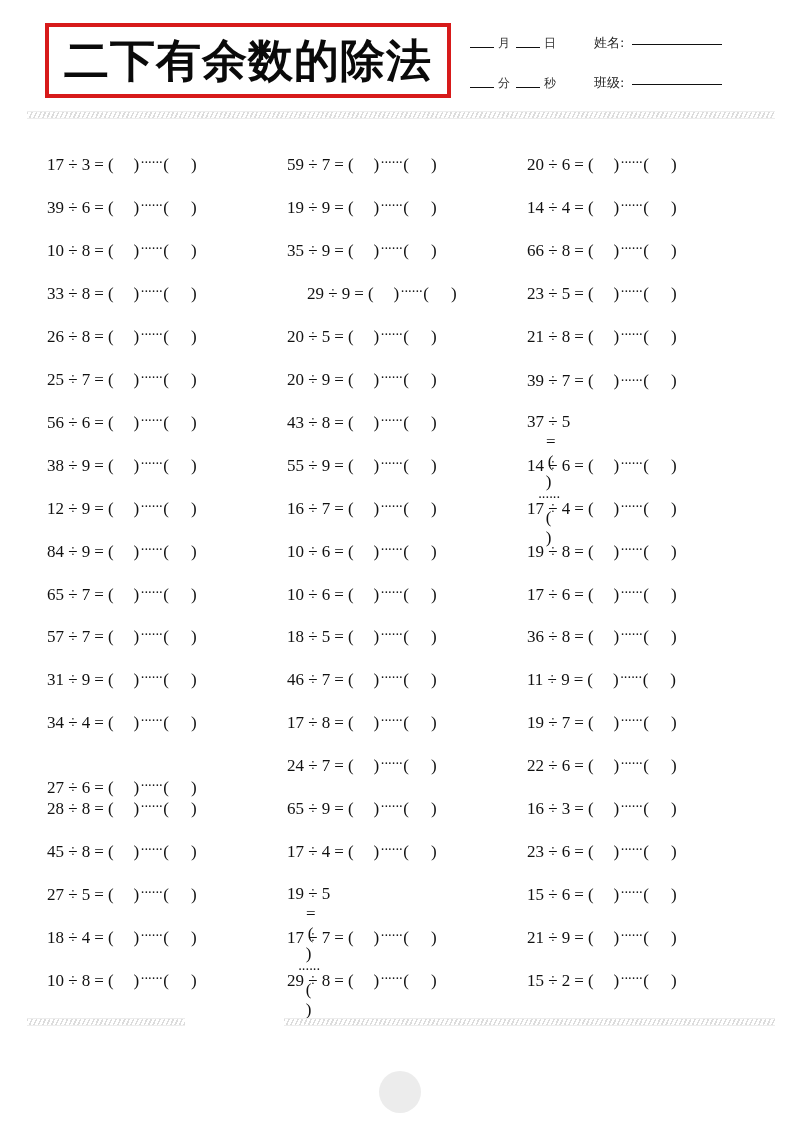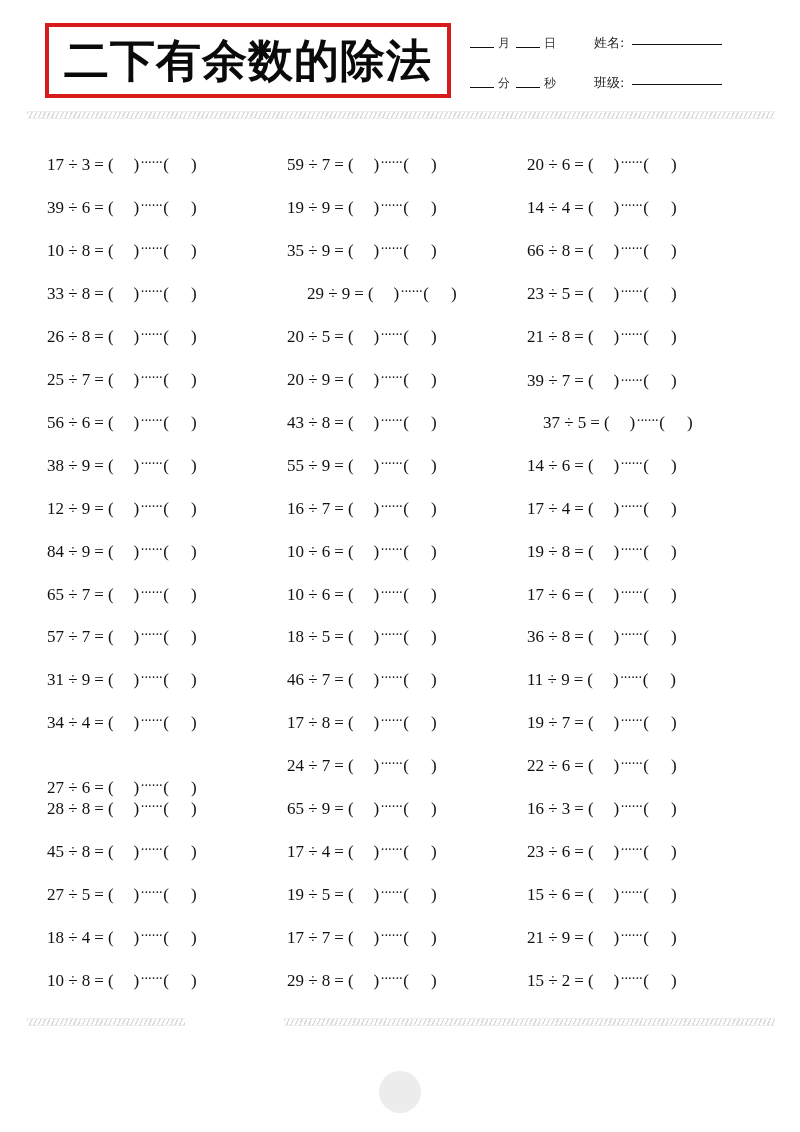--- a/index.html
+++ b/index.html
@@ -573,21 +573,21 @@
       <span class="expr">17 ÷ 4</span>
       <span class="eq" style="margin-left:4px">=</span>
       <span class="paren-l1">(</span>
       <span class="gap"></span>
       <span>)</span>
       <span class="dots">······</span>
       <span>(</span>
       <span class="gap2"></span>
       <span>)</span>
     </div>
-    <div class="problem" style="left: 287px; top: 884.15px;">
+    <div class="problem" style="left: 287px; top: 884.15px; flex-direction: column;">
       <span class="expr">19 ÷ 5</span>
       <span class="eq" style="margin-left:4px">=</span>
       <span class="paren-l1">(</span>
       <span class="gap"></span>
       <span>)</span>
       <span class="dots">······</span>
       <span>(</span>
       <span class="gap2"></span>
       <span>)</span>
     </div>
@@ -672,21 +672,21 @@
       <span class="expr">39 ÷ 7</span>
       <span class="eq" style="margin-left:4px">=</span>
       <span class="paren-l1">(</span>
       <span class="gap"></span>
       <span>)</span>
       <span class="dots">······</span>
       <span>(</span>
       <span class="gap2"></span>
       <span>)</span>
     </div>
-    <div class="problem" style="left: 543px; top: 411.7px;">
+    <div class="problem" style="left: 527px; top: 411.7px; flex-direction: column;">
       <span class="expr">37 ÷ 5</span>
       <span class="eq" style="margin-left:4px">=</span>
       <span class="paren-l1">(</span>
       <span class="gap"></span>
       <span>)</span>
       <span class="dots">······</span>
       <span>(</span>
       <span class="gap2"></span>
       <span>)</span>
     </div>

